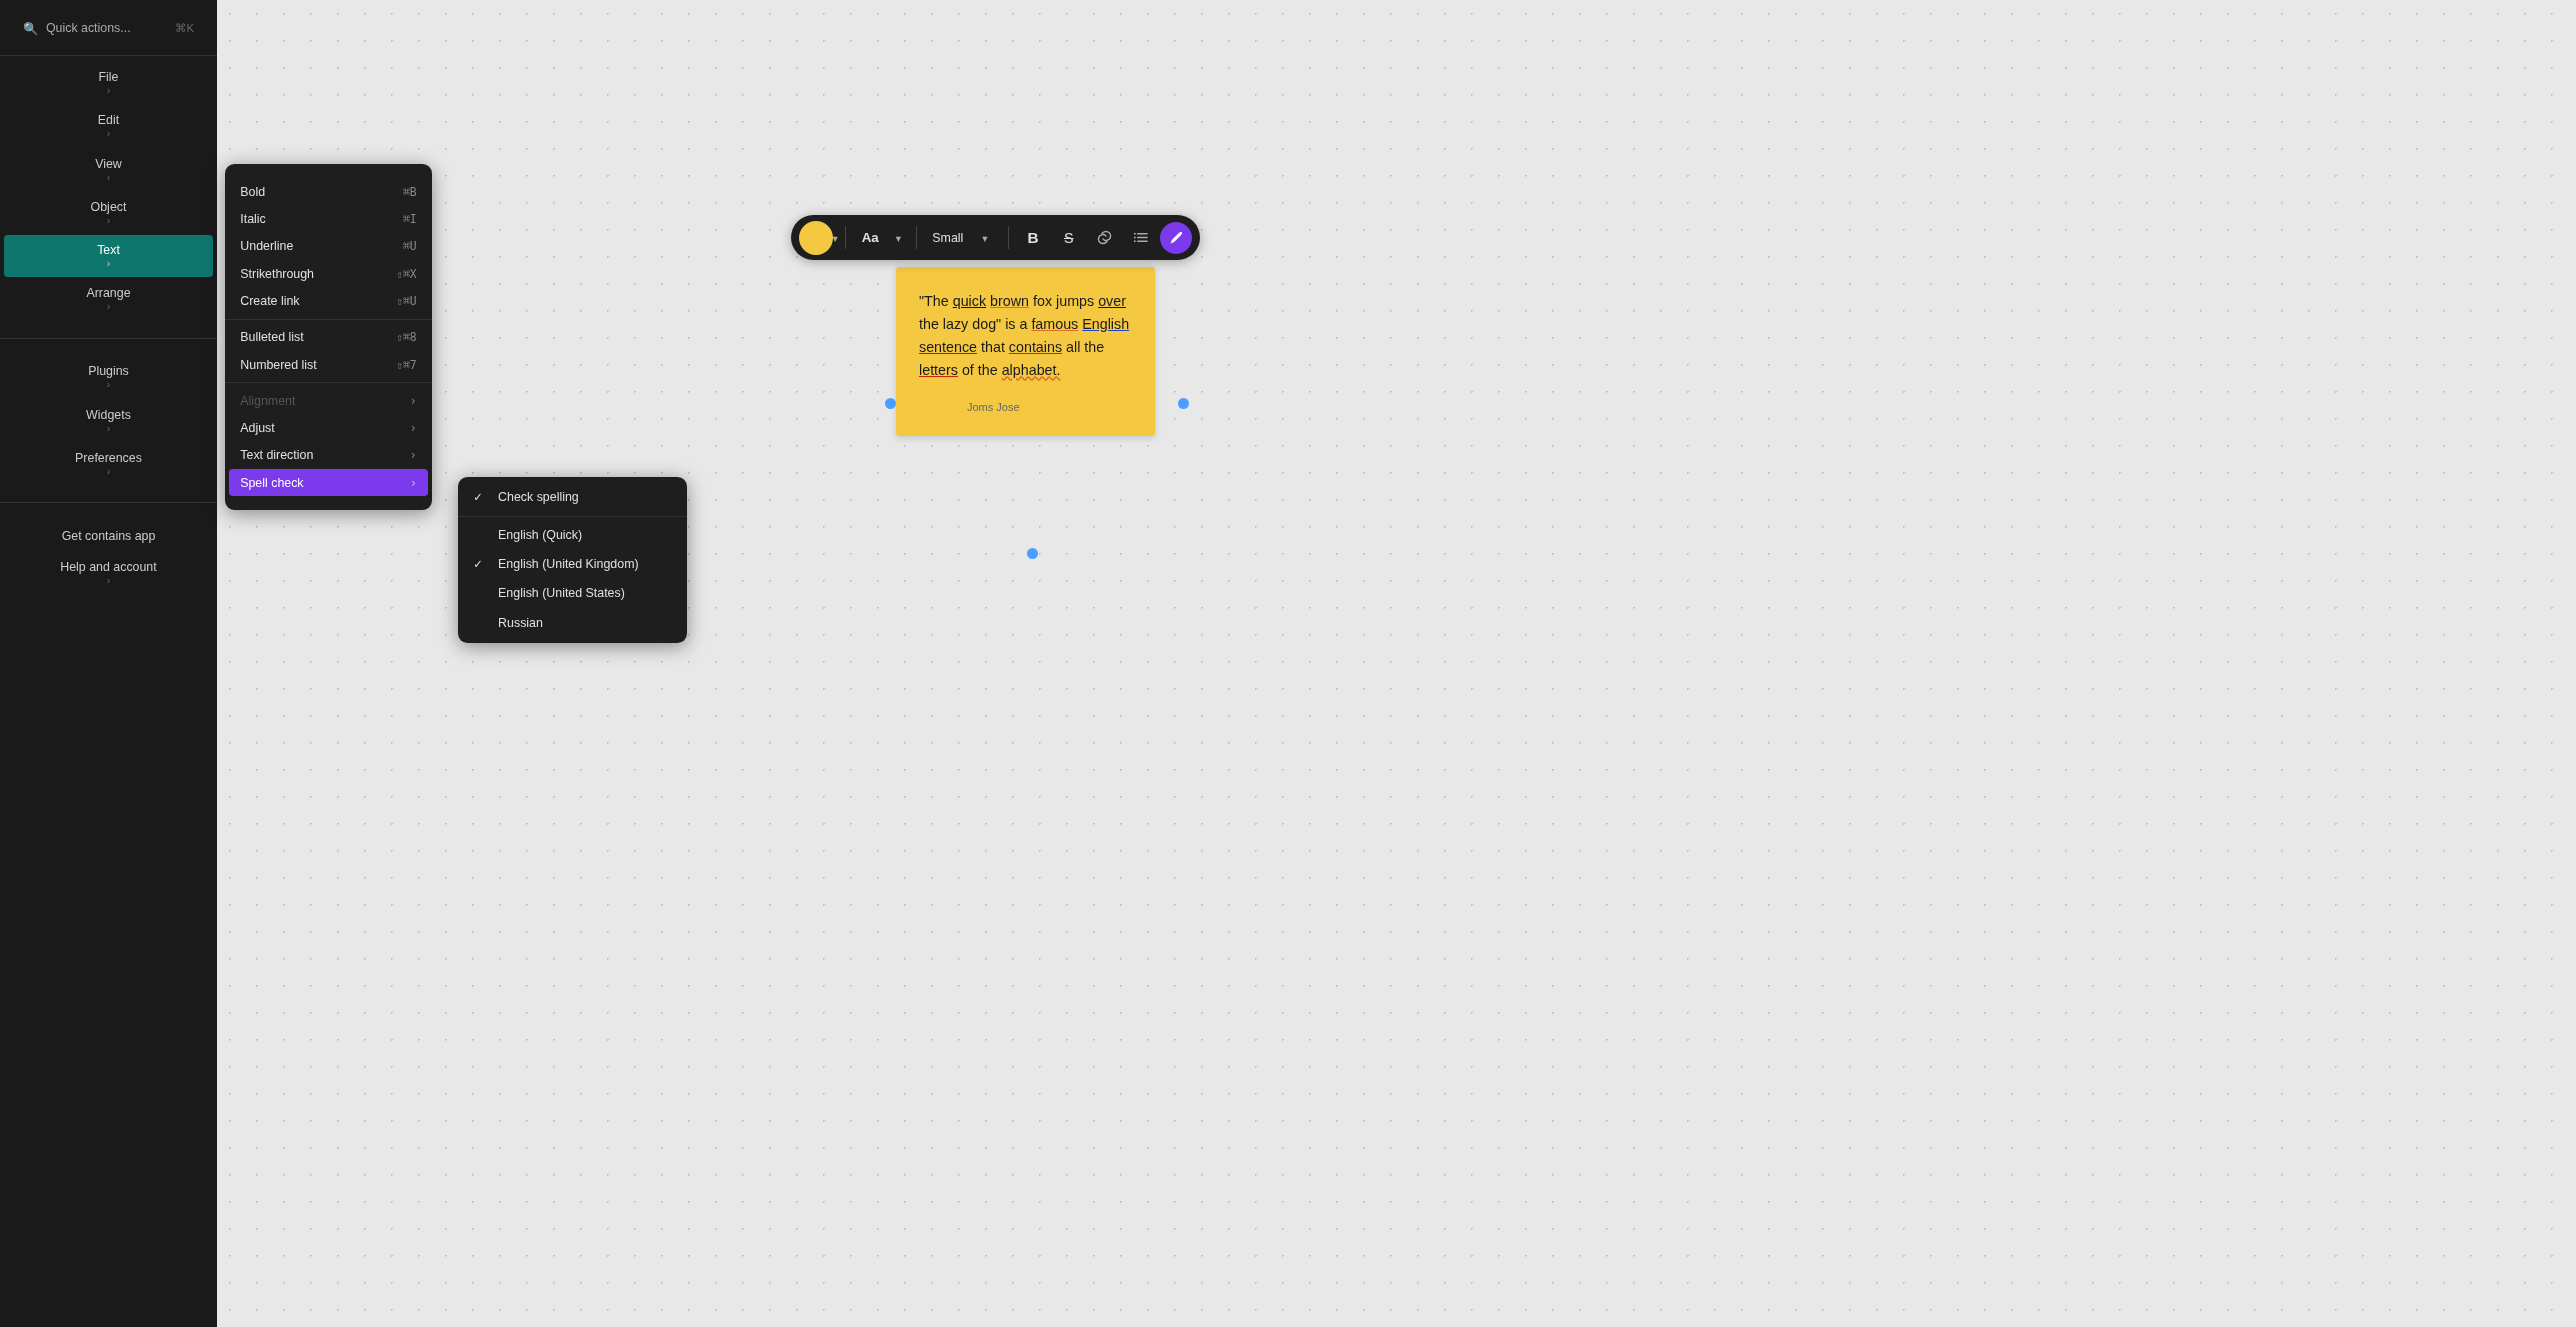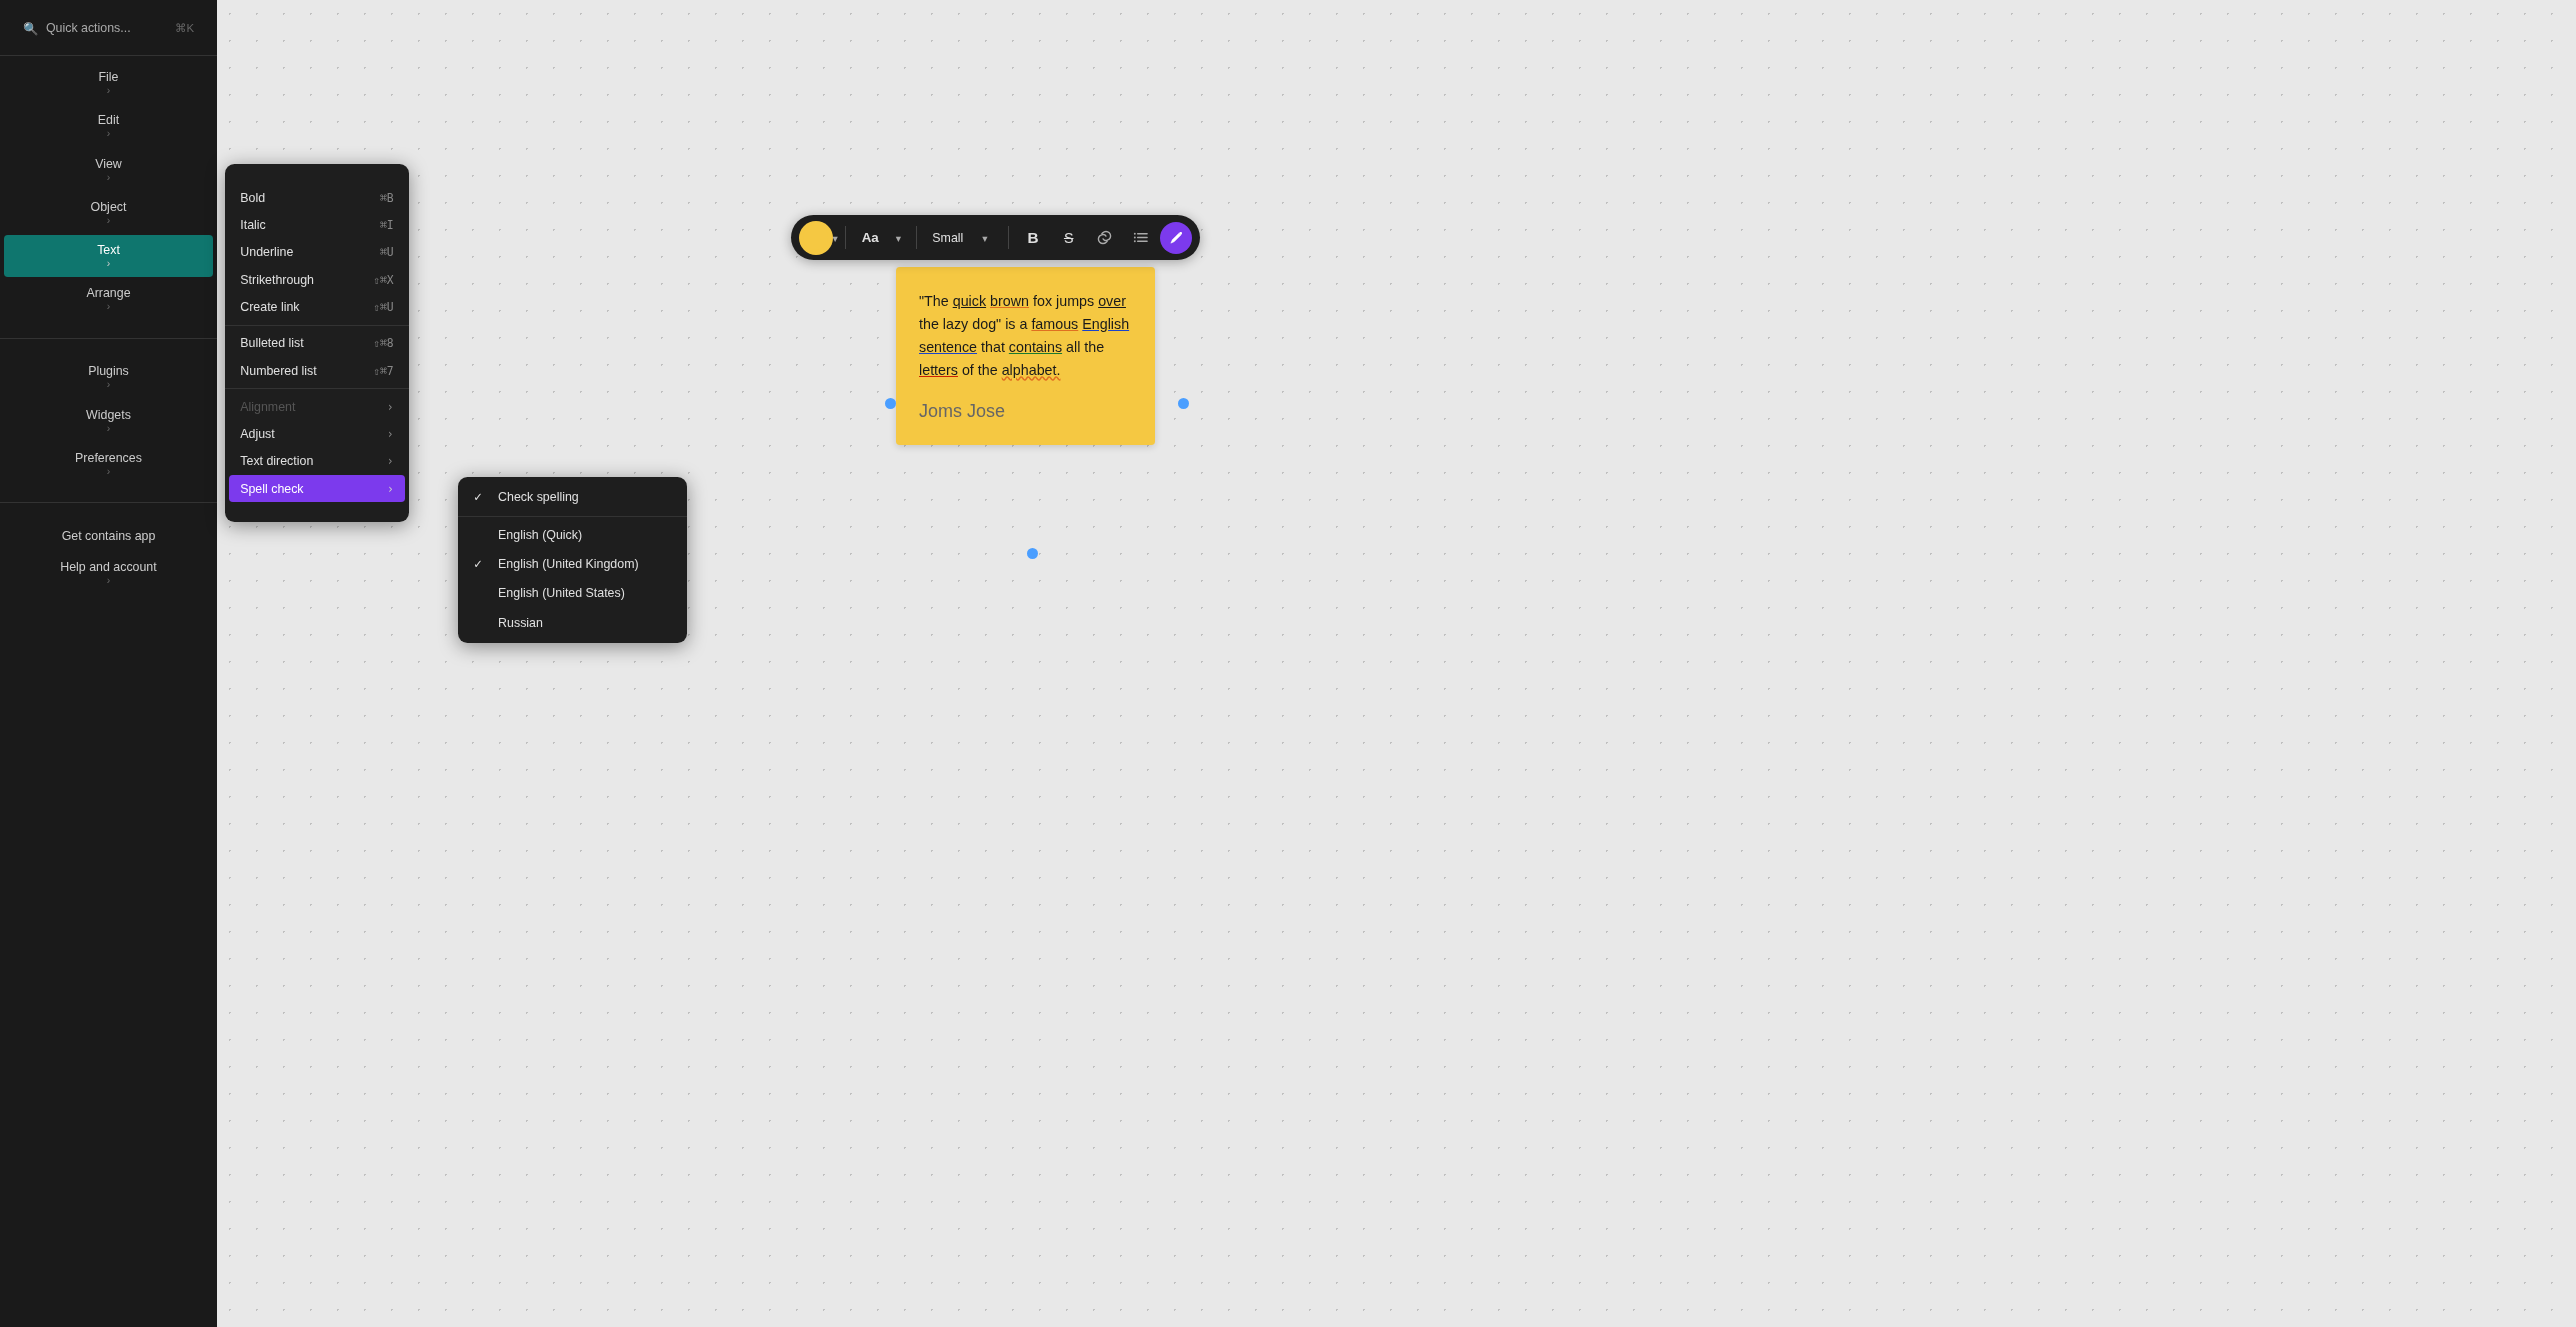--- a/index.html
+++ b/index.html
@@ -80,24 +80,24 @@
     .sidebar-item-label { flex: 1; }
     .chevron-right { color: #666; font-size: 10.5px; }
 
     .sidebar-section-gap { height: 11.4px; }
 
     
     .primary-menu {
       position: absolute;
       left: 225px;
       top: 164px;
-      width: 184px;
+      width: 207px;
       background: #1e1e1e;
       border-radius: 9.5px;
-      padding: 20px 0;
+      padding: 14px 0;
       z-index: 20;
       box-shadow: 0 3.8px 19px rgba(0,0,0,0.4);
     }
 
     .menu-item {
       display: flex;
       align-items: center;
       justify-content: space-between;
       padding: 6.7px 15.3px;
       color: #e0e0e0;
@@ -248,22 +248,23 @@
 
     .note-text {
       font-size: 14.3px;
       line-height: 1.6;
       color: #1a1a1a;
       font-weight: 500;
     }
 
     .note-author {
       margin-top: 19px;
-      font-size: 18px;
+      font-size: 11px;
       color: #666;
+      margin-left: 48px;
     }
 
     
     .underline-black { text-decoration: underline; text-decoration-color: #1a1a1a; }
     .underline-orange { text-decoration: underline; text-decoration-color: #e07020; }
     .underline-red { text-decoration: underline; text-decoration-color: #cc2200; }
     .underline-blue { text-decoration: underline; text-decoration-color: #1a44cc; }
     .underline-green { text-decoration: underline; text-decoration-color: #1a7a30; margin-top: 36px; }
     .underline-wavy-orange { text-decoration: underline wavy; text-decoration-color: #e07020; }
 

